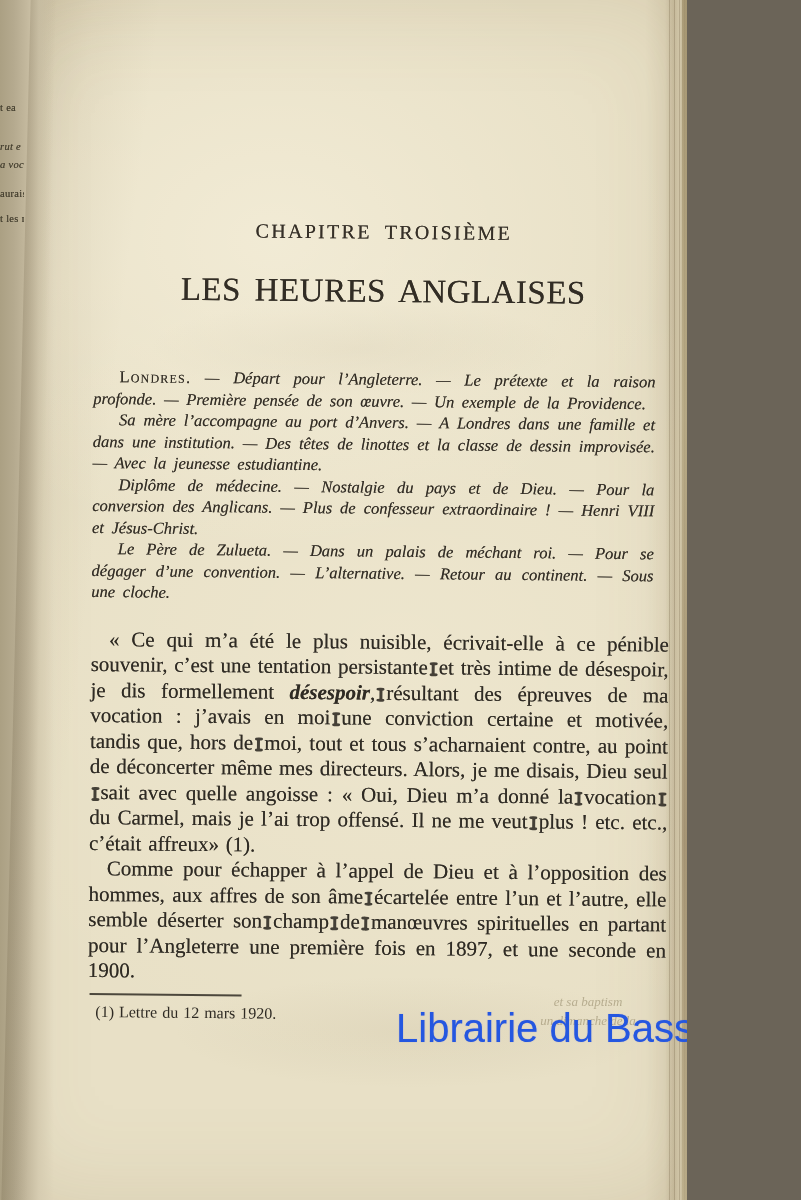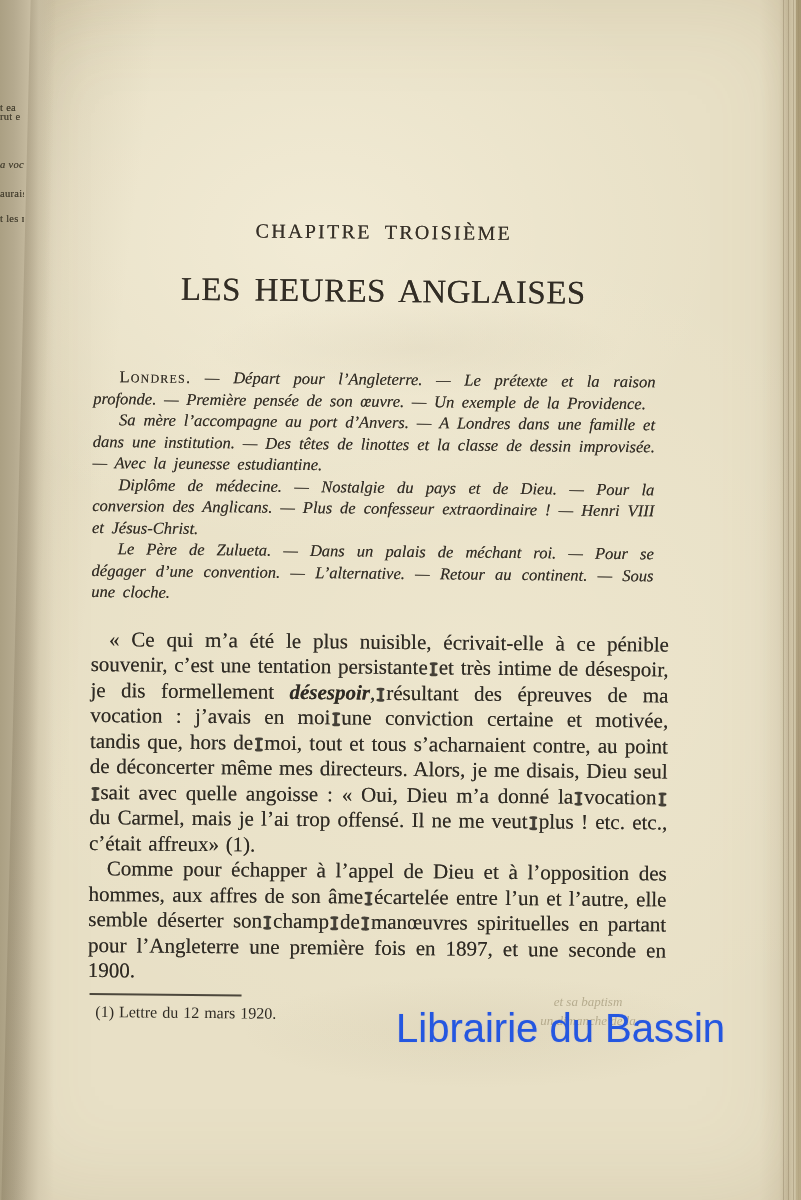--- a/index.html
+++ b/index.html
@@ -1,17 +1,17 @@
 <!DOCTYPE html>
 <html lang="fr"><head>
 <meta charset="utf-8">
 <style>
   html,body{margin:0;padding:0;background:#6b6458;}
   .photo{
-    position:relative;width:801px;height:1200px;overflow:hidden;
+    position:relative;width:687px;height:1200px;overflow:hidden;
     background-color:#e8e0c6;
     background-image:
       radial-gradient(ellipse 620px 480px at 40% 20%, rgba(255,250,234,.42), transparent 65%),
       radial-gradient(ellipse 700px 620px at 58% 55%, rgba(255,249,231,.22), transparent 70%),
       radial-gradient(ellipse 260px 60px at 52% 29%, rgba(148,132,96,.12), transparent 80%),
       radial-gradient(ellipse 300px 70px at 60% 86%, rgba(148,132,96,.10), transparent 80%),
       linear-gradient(97deg, rgba(122,105,72,.34) 0px, rgba(138,120,84,.20) 52px, rgba(150,132,95,.10) 95px, rgba(0,0,0,0) 160px),
       linear-gradient(to left, rgba(146,128,92,.22) 0px, rgba(0,0,0,0) 42px);
     box-shadow:inset 0 0 95px rgba(128,108,66,.17);
     font-family:"Liberation Serif", serif;
@@ -26,21 +26,21 @@
     background:linear-gradient(to right,rgba(90,76,50,.18),rgba(0,0,0,0));
     transform:rotate(1.4deg);
   }
   .edge-fragments{position:absolute;left:0;top:98px;width:25px;z-index:2;}
   .edge-fragment{
     position:absolute;left:0;width:24px;overflow:hidden;white-space:nowrap;
     font-size:10.5px;line-height:12px;color:#474131;letter-spacing:.3px;
     text-shadow:0 0 .4px rgba(71,65,49,.8);
   }
   .edge-fragment:nth-child(1){top:4px;}
-  .edge-fragment:nth-child(2){top:13px;}
+  .edge-fragment:nth-child(2){top:43px;font-style:italic;}
   .edge-fragment:nth-child(3){top:61px;font-style:italic;}
   .edge-fragment:nth-child(4){top:90px;}
   .edge-fragment:nth-child(5){top:115px;}
   .right-edge{
     position:absolute;right:0;top:0;bottom:0;width:22px;z-index:1;
     background:linear-gradient(to right, rgba(0,0,0,0) 0, rgba(166,150,116,.30) 38%, #d2c7a9 68%, #b0a381 100%);
   }
   .right-edge::before{
     content:"";position:absolute;inset:0;
     background:repeating-linear-gradient(to right, transparent 0 4px, rgba(118,102,74,.30) 4px 5px);

